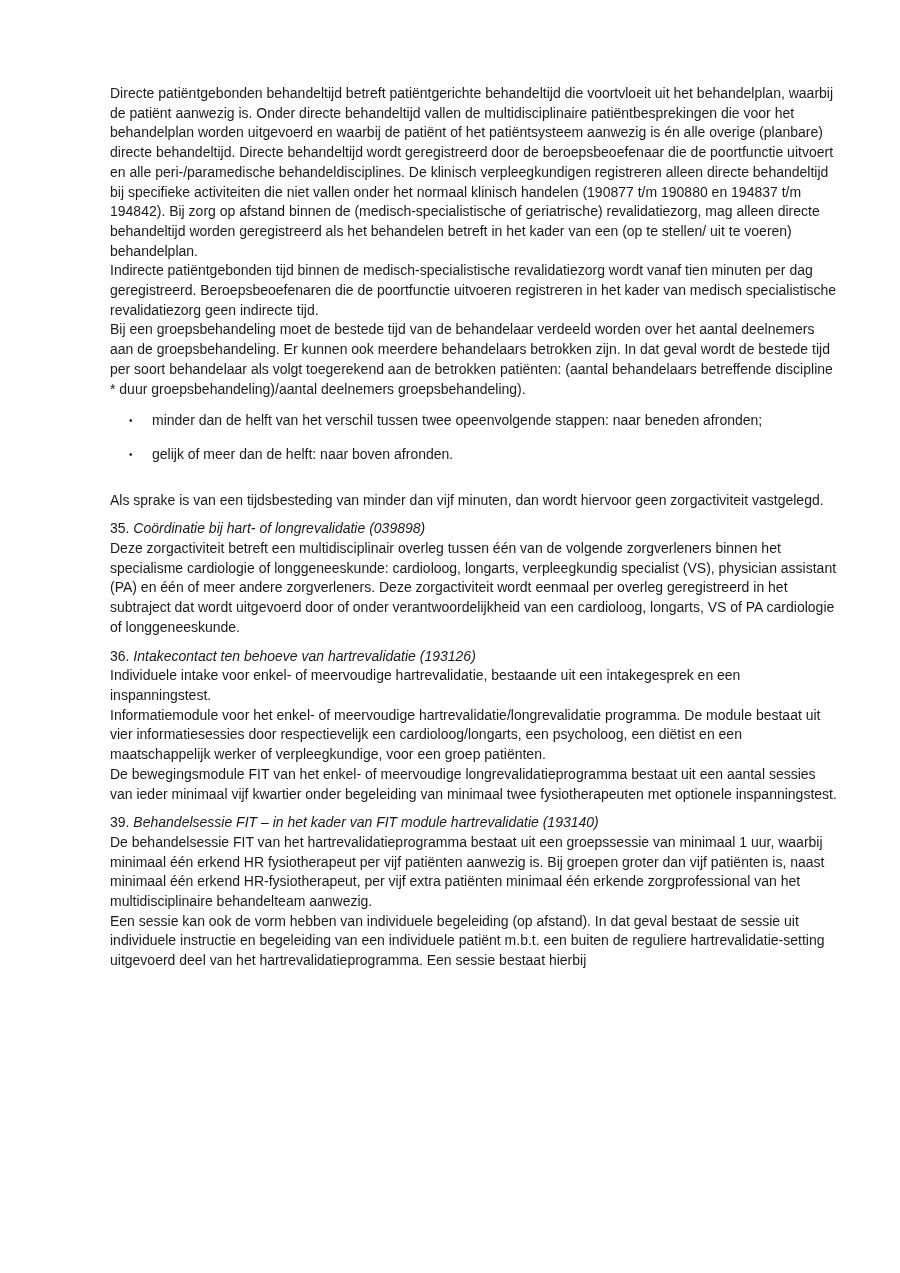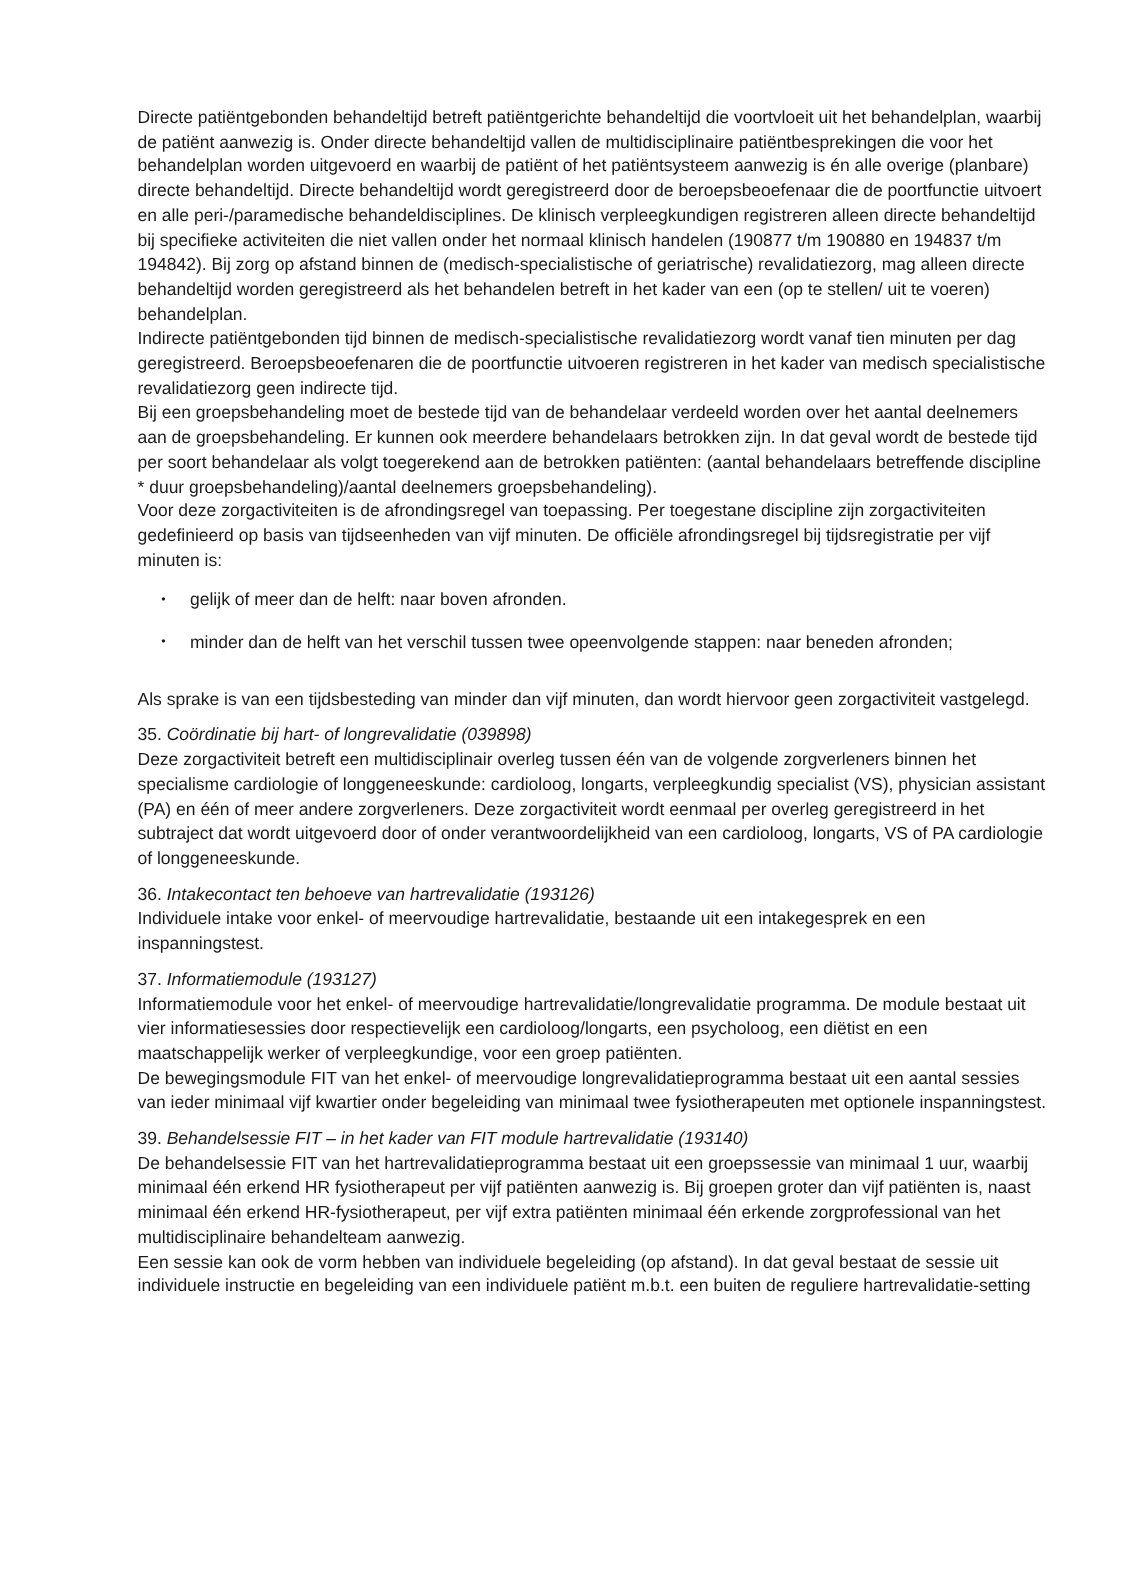--- a/index.html
+++ b/index.html
@@ -59,34 +59,32 @@
 </head>
 <body>
 
 <div class="page">
   <div class="content">
 
     <p class="para">Directe patiëntgebonden behandeltijd betreft patiëntgerichte behandeltijd die voortvloeit uit het behandelplan, waarbij de patiënt aanwezig is. Onder directe behandeltijd vallen de multidisciplinaire patiëntbesprekingen die voor het behandelplan worden uitgevoerd en waarbij de patiënt of het patiëntsysteem aanwezig is én alle overige (planbare) directe behandeltijd. Directe behandeltijd wordt geregistreerd door de beroepsbeoefenaar die de poortfunctie uitvoert en alle peri-/paramedische behandeldisciplines. De klinisch verpleegkundigen registreren alleen directe behandeltijd bij specifieke activiteiten die niet vallen onder het normaal klinisch handelen (190877 t/m 190880 en 194837 t/m 194842). Bij zorg op afstand binnen de (medisch-specialistische of geriatrische) revalidatiezorg, mag alleen directe behandeltijd worden geregistreerd als het behandelen betreft in het kader van een (op te stellen/ uit te voeren) behandelplan.</p>
     <p class="para">Indirecte patiëntgebonden tijd binnen de medisch-specialistische revalidatiezorg wordt vanaf tien minuten per dag geregistreerd. Beroepsbeoefenaren die de poortfunctie uitvoeren registreren in het kader van medisch specialistische revalidatiezorg geen indirecte tijd.</p>
     <p class="para">Bij een groepsbehandeling moet de bestede tijd van de behandelaar verdeeld worden over het aantal deelnemers aan de groepsbehandeling. Er kunnen ook meerdere behandelaars betrokken zijn. In dat geval wordt de bestede tijd per soort behandelaar als volgt toegerekend aan de betrokken patiënten: (aantal behandelaars betreffende discipline * duur groepsbehandeling)/aantal deelnemers groepsbehandeling).</p>
 
-    <p class="para">Voor deze zorgactiviteiten is de afrondingsregel van toepassing. Per toegestane discipline zijn zorgactiviteiten gedefinieerd op basis van tijdseenheden van vijf minuten. De officiële afrondingsregel bij tijdsregistratie per vijf minuten is:</p>
     <ul class="bullets">
+      <li>minder dan de helft van het verschil tussen twee opeenvolgende stappen: naar beneden afronden;</li>
       <li>gelijk of meer dan de helft: naar boven afronden.</li>
-      <li>minder dan de helft van het verschil tussen twee opeenvolgende stappen: naar beneden afronden;</li>
     </ul>
     <p class="para after-list">Als sprake is van een tijdsbesteding van minder dan vijf minuten, dan wordt hiervoor geen zorgactiviteit vastgelegd.</p>
 
     <p class="heading"><span class="sec-num">35.</span> <span class="sec-title">Coördinatie bij hart- of longrevalidatie (039898)</span></p>
     <p class="para">Deze zorgactiviteit betreft een multidisciplinair overleg tussen één van de volgende zorgverleners binnen het specialisme cardiologie of longgeneeskunde: cardioloog, longarts, verpleegkundig specialist (VS), physician assistant (PA) en één of meer andere zorgverleners. Deze zorgactiviteit wordt eenmaal per overleg geregistreerd in het subtraject dat wordt uitgevoerd door of onder verantwoordelijkheid van een cardioloog, longarts, VS of PA cardiologie of longgeneeskunde.</p>
 
     <p class="heading"><span class="sec-num">36.</span> <span class="sec-title">Intakecontact ten behoeve van hartrevalidatie (193126)</span></p>
     <p class="para">Individuele intake voor enkel- of meervoudige hartrevalidatie, bestaande uit een intakegesprek en een inspanningstest.</p>
 
-    <p class="heading"><span class="sec-num">37.</span> <span class="sec-title">Informatiemodule (193127)</span></p>
     <p class="para">Informatiemodule voor het enkel- of meervoudige hartrevalidatie/longrevalidatie programma. De module bestaat uit vier informatiesessies door respectievelijk een cardioloog/longarts, een psycholoog, een diëtist en een maatschappelijk werker of verpleegkundige, voor een groep patiënten.</p>
 
     <p class="para">De bewegingsmodule FIT van het enkel- of meervoudige longrevalidatieprogramma bestaat uit een aantal sessies van ieder minimaal vijf kwartier onder begeleiding van minimaal twee fysiotherapeuten met optionele inspanningstest.</p>
 
     <p class="heading"><span class="sec-num">39.</span> <span class="sec-title">Behandelsessie FIT – in het kader van FIT module hartrevalidatie (193140)</span></p>
     <p class="para">De behandelsessie FIT van het hartrevalidatieprogramma bestaat uit een groepssessie van minimaal 1 uur, waarbij minimaal één erkend HR fysiotherapeut per vijf patiënten aanwezig is. Bij groepen groter dan vijf patiënten is, naast minimaal één erkend HR-fysiotherapeut, per vijf extra patiënten minimaal één erkende zorgprofessional van het multidisciplinaire behandelteam aanwezig.</p>
     <p class="para">Een sessie kan ook de vorm hebben van individuele begeleiding (op afstand). In dat geval bestaat de sessie uit individuele instructie en begeleiding van een individuele patiënt m.b.t. een buiten de reguliere hartrevalidatie-setting uitgevoerd deel van het hartrevalidatieprogramma. Een sessie bestaat hierbij</p>
 
   </div>
 

